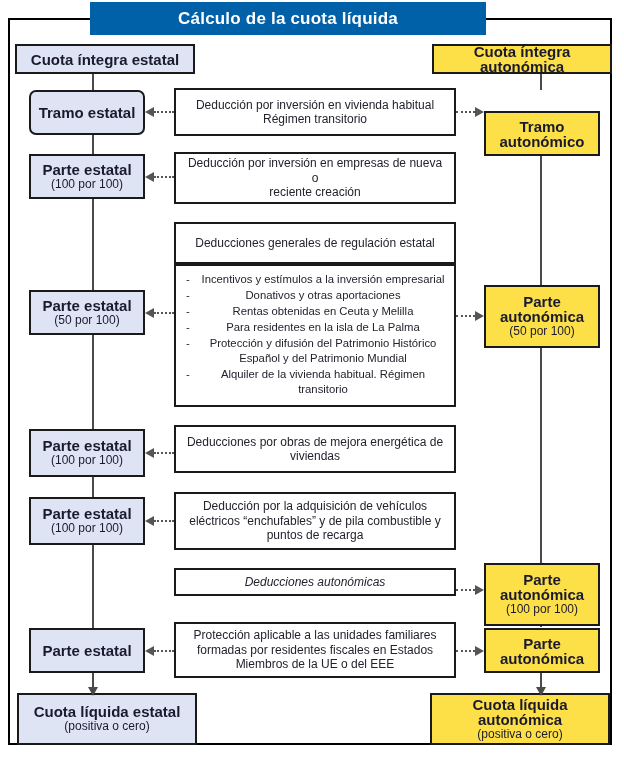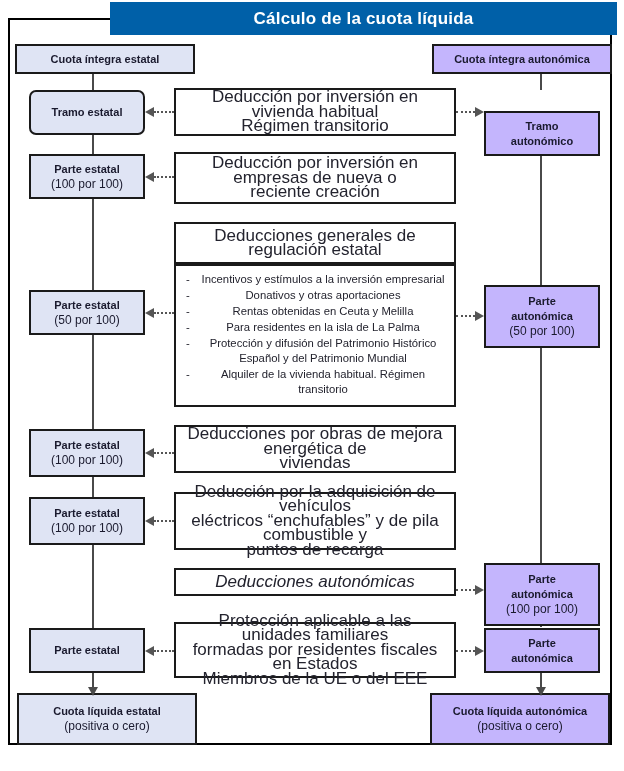--- a/index.html
+++ b/index.html
@@ -26,32 +26,31 @@
     height: 727px;
     border: 2px solid #000000;
     box-sizing: border-box;
     background: transparent;
   }
   
   #title-bar {
     position: absolute;
     left: 90px;
     top: 2px;
-    width: 507px;
+    width: 396px;
     height: 33px;
     background: #0060a8;
     color: #ffffff;
     font-size: 17px;
     font-weight: bold;
     display: flex;
     align-items: center;
     justify-content: center;
     letter-spacing: .2px;
     z-index: 40;
-    margin-left: 20px;
   }
   
   .vline {
     position: absolute;
     width: 2px;
     background: #4a4a4a;
     z-index: 1;
   }
   
   .box {
@@ -61,34 +60,34 @@
     display: flex;
     flex-direction: column;
     align-items: center;
     justify-content: center;
     text-align: center;
     z-index: 10;
     color: #1a1a2e;
   }
   .box .l1 {
     font-weight: bold;
-    font-size: 11px;
+    font-size: 15px;
     line-height: 15px;
   }
   .box .l2 {
     font-weight: normal;
     font-size: 12px;
     line-height: 15px;
   }
   .b-blue { background: #dfe4f4; }
-  .b-gray { background: #c4b5fd; justify-content: center; }
+  .b-gray { background: #fde047; justify-content: center; }
   .b-white {
     background: #ffffff;
     color: #23232e;
-    font-size: 17px;
+    font-size: 12px;
     line-height: 14.5px;
     font-weight: normal;
     padding: 4px 8px;
   }
   .b-white .mline { display: block; }
   
   .bullets {
     position: absolute;
     box-sizing: border-box;
     border: 2px solid #1a1a1a;

